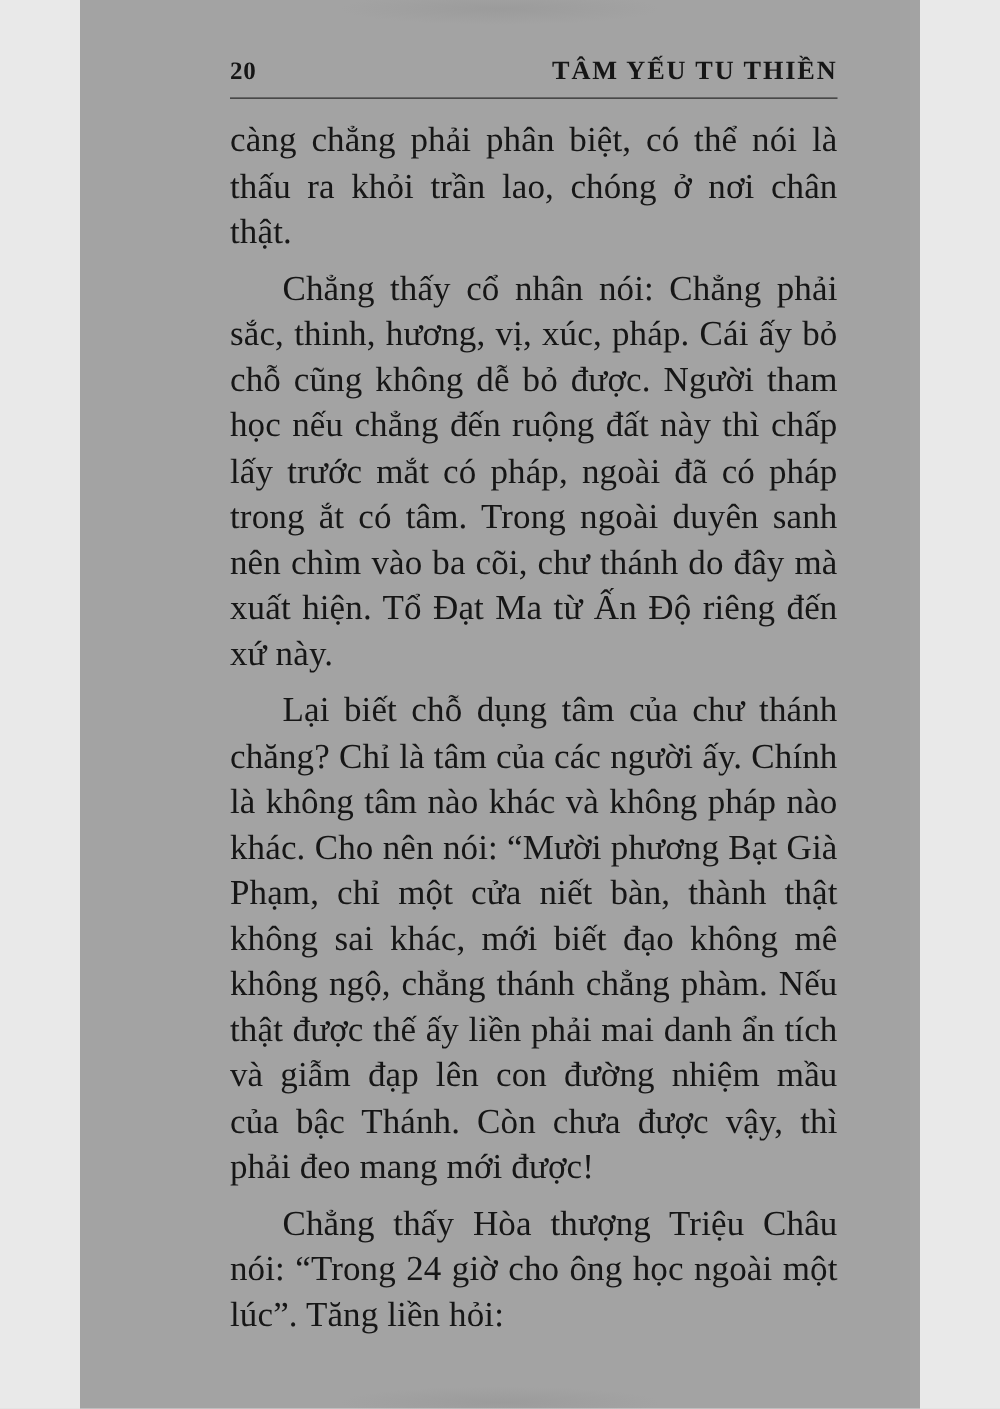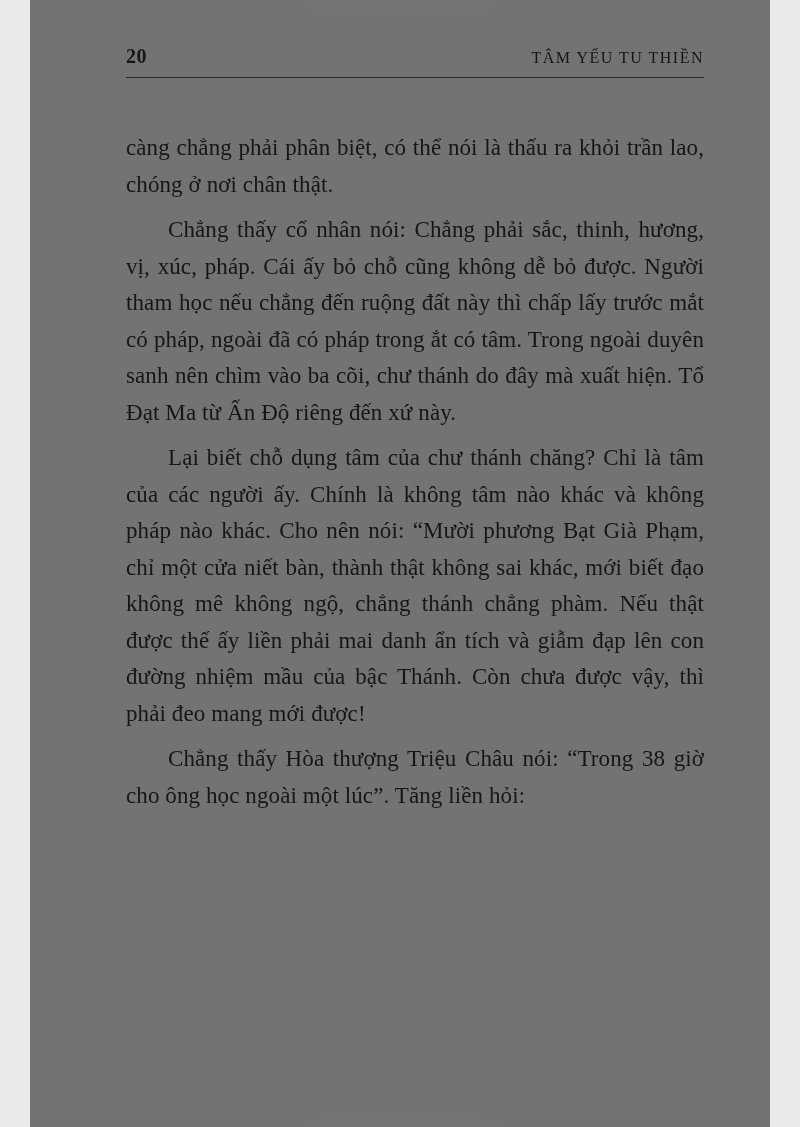--- a/index.html
+++ b/index.html
@@ -2,26 +2,26 @@
 <html lang="vi"><head>
 <meta charset="utf-8">
 <style>
   html, body {
     margin: 0;
     padding: 0;
     background: #e9e9e9;
   }
   .page {
     position: relative;
-    width: 740px;
+    width: 672px;
     height: 1127px;
     margin: 0 auto;
-    background: #737373;
+    background: #a3a3a3;
     box-sizing: border-box;
-    padding: 44px 66px 0 96px;
+    padding: 44px 66px 0 120px;
     font-family: "Liberation Serif", "DejaVu Serif", serif;
     color: #161616;
     overflow: hidden;
   }
   
   .artifact {
     position: absolute;
     left: 50%;
     transform: translateX(-50%);
     width: 260px;
@@ -37,33 +37,33 @@
     justify-content: space-between;
     align-items: baseline;
     font-size: 20px;
     line-height: 1.2;
   }
   .page-number {
     font-weight: 700;
     letter-spacing: 0.5px;
   }
   .running-title {
-    font-weight: 400;
+    font-weight: 700;
     letter-spacing: 1.5px;
-    font-size: 16px;
+    font-size: 21px;
   }
   .header-rule {
     border: none;
     border-top: 1.7px solid #2b2b2b;
     margin: 9px 0 0 0;
   }
 
   .body-text {
-    margin-top: 52px;
-    font-size: 23px;
+    margin-top: 16px;
+    font-size: 28px;
     line-height: 36.5px;
     text-align: justify;
     letter-spacing: 0.1px;
   }
   .body-text p {
     margin: 0 0 9px 0;
     text-indent: 42px;
   }
   .body-text p.no-indent {
     text-indent: 0;
@@ -80,18 +80,18 @@
     <span class="page-number">20</span>
     <span class="running-title">TÂM YẾU TU THIỀN</span>
   </div>
 
   <hr class="header-rule">
 
   <div class="body-text">
     <p class="no-indent">càng chẳng phải phân biệt, có thể nói là thấu ra khỏi trần lao, chóng ở nơi chân thật.</p>
     <p>Chẳng thấy cổ nhân nói: Chẳng phải sắc, thinh, hương, vị, xúc, pháp. Cái ấy bỏ chỗ cũng không dễ bỏ được. Người tham học nếu chẳng đến ruộng đất này thì chấp lấy trước mắt có pháp, ngoài đã có pháp trong ắt có tâm. Trong ngoài duyên sanh nên chìm vào ba cõi, chư thánh do đây mà xuất hiện. Tổ Đạt Ma từ Ấn Độ riêng đến xứ này.</p>
     <p>Lại biết chỗ dụng tâm của chư thánh chăng? Chỉ là tâm của các người ấy. Chính là không tâm nào khác và không pháp nào khác. Cho nên nói: “Mười phương Bạt Già Phạm, chỉ một cửa niết bàn, thành thật không sai khác, mới biết đạo không mê không ngộ, chẳng thánh chẳng phàm. Nếu thật được thế ấy liền phải mai danh ẩn tích và giẫm đạp lên con đường nhiệm mầu của bậc Thánh. Còn chưa được vậy, thì phải đeo mang mới được!</p>
-    <p>Chẳng thấy Hòa thượng Triệu Châu nói: “Trong 38 giờ cho ông học ngoài một lúc”. Tăng liền hỏi:</p>
+    <p>Chẳng thấy Hòa thượng Triệu Châu nói: “Trong 24 giờ cho ông học ngoài một lúc”. Tăng liền hỏi:</p>
   </div>
 
   <div class="artifact bottom"></div>
 
 </div>
 
 </body></html>

